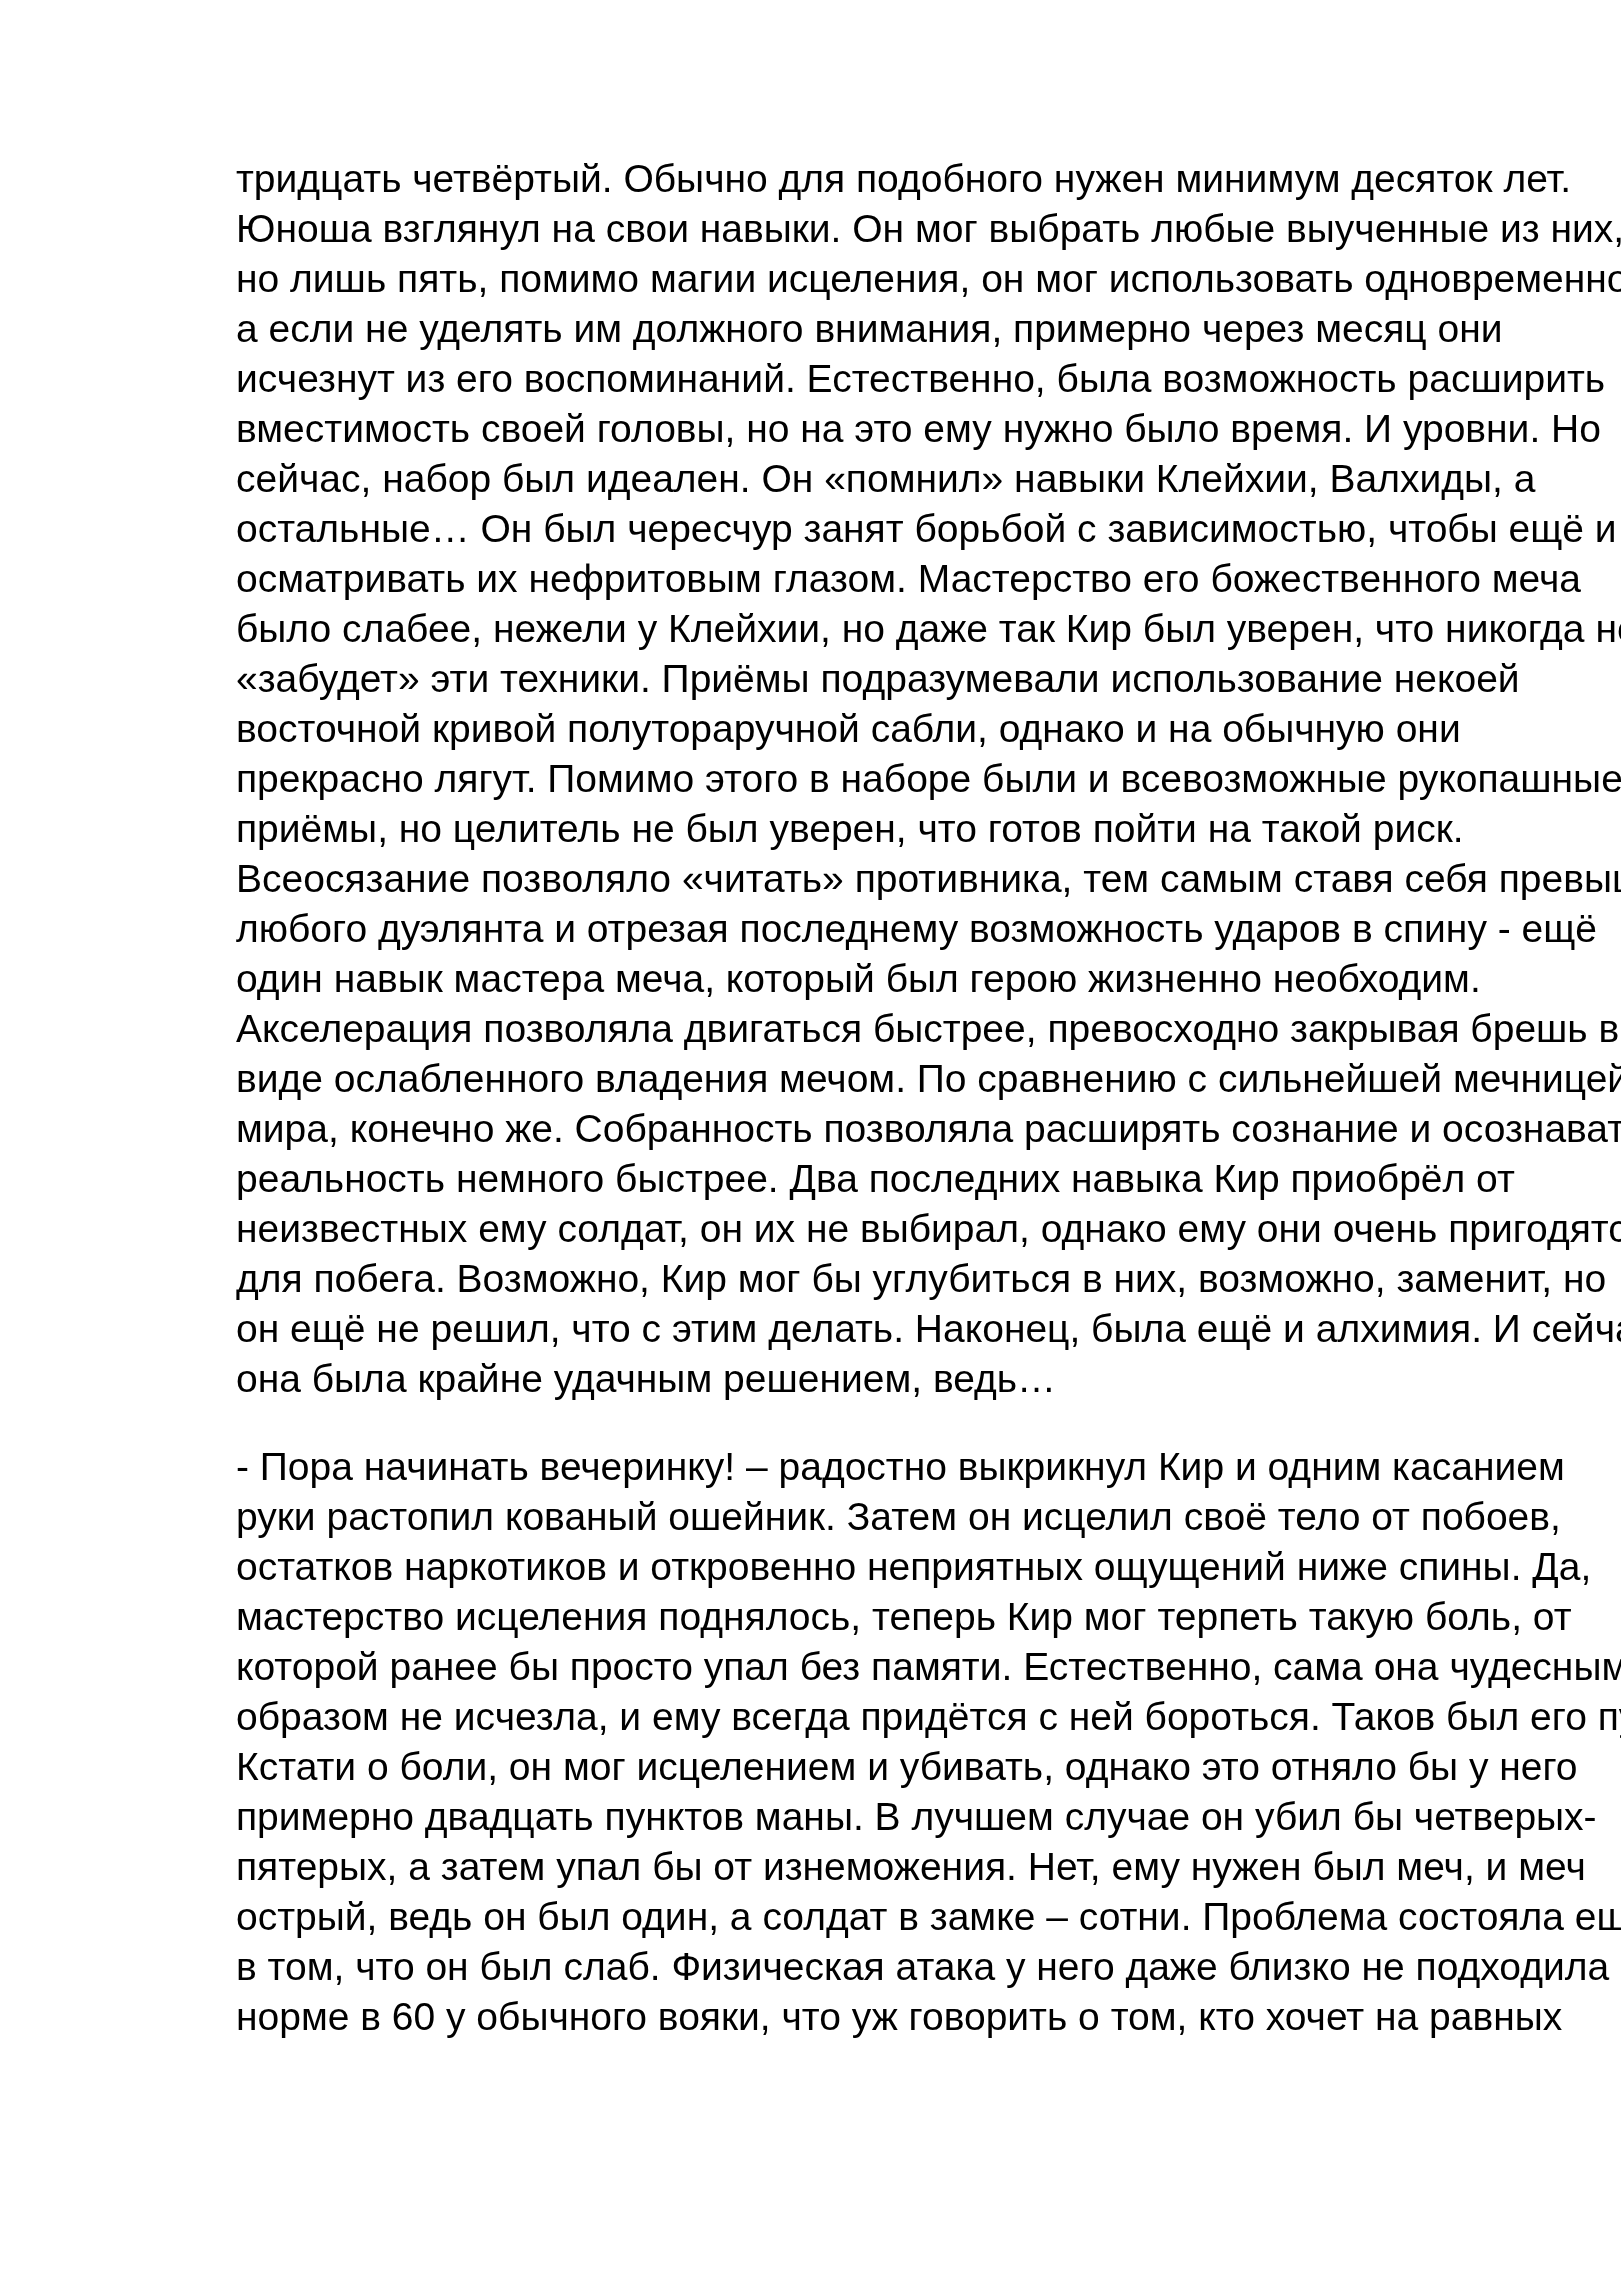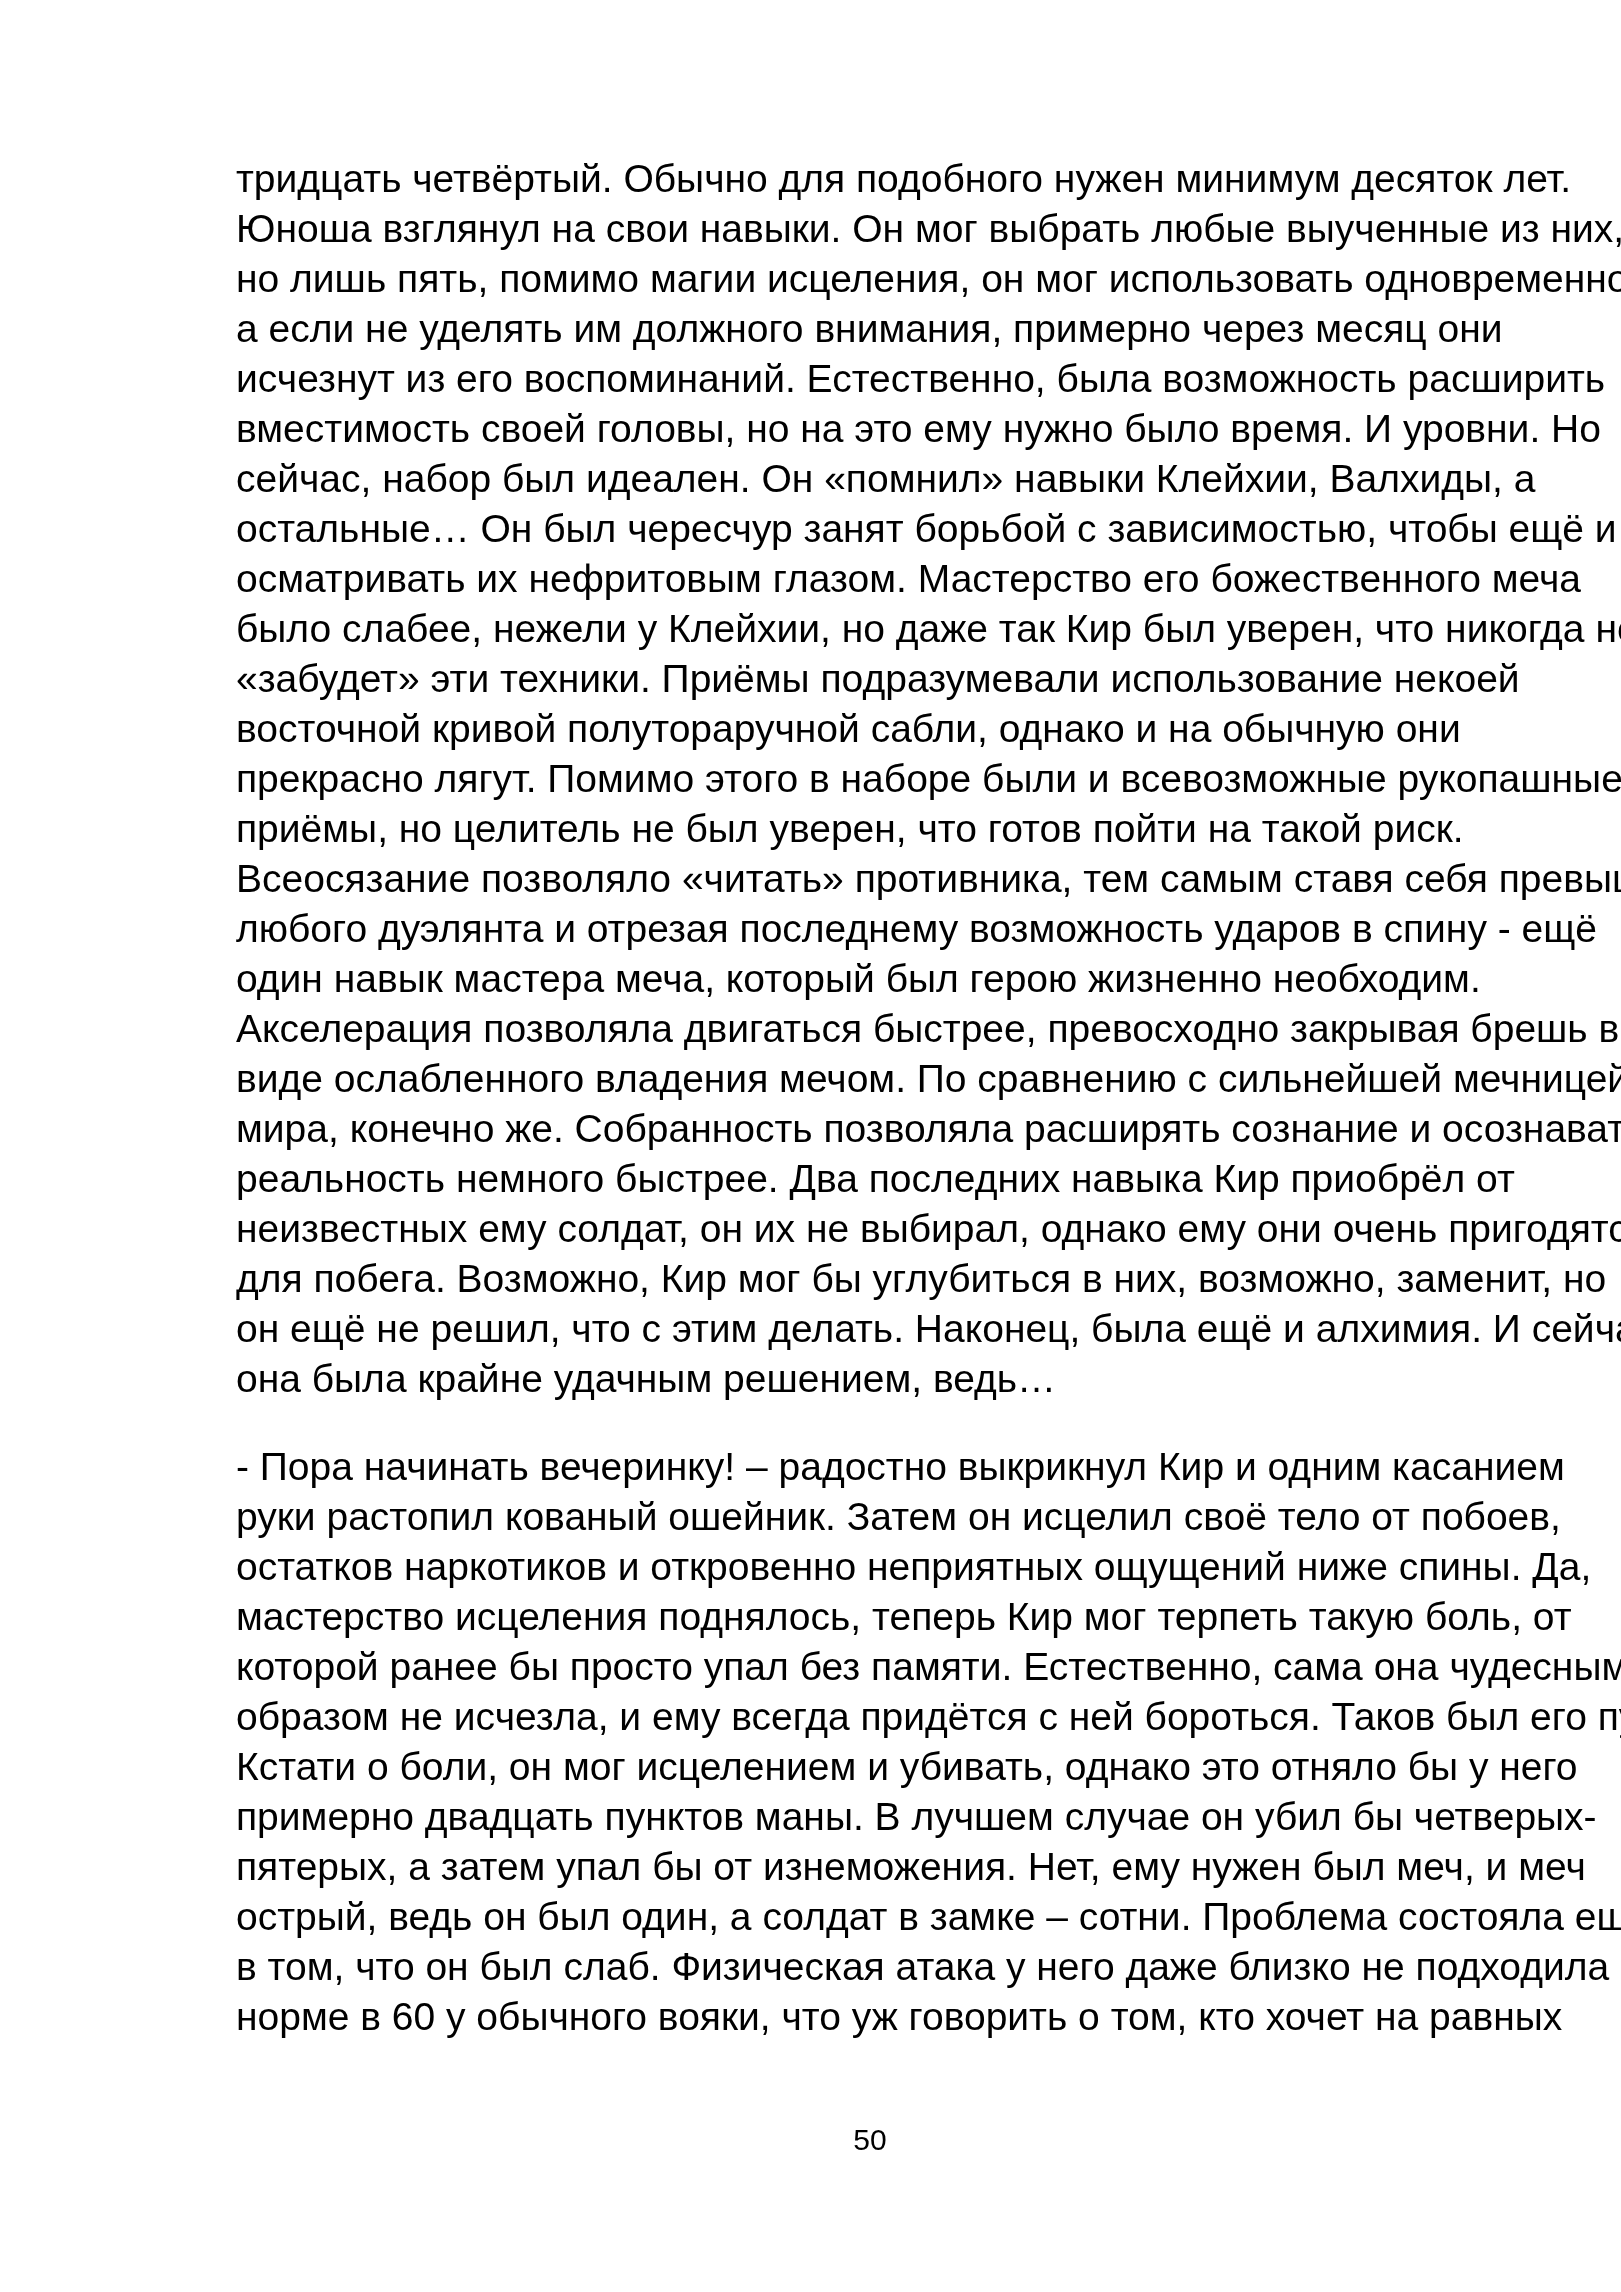--- a/index.html
+++ b/index.html
@@ -83,17 +83,14 @@
 мастерство исцеления поднялось, теперь Кир мог терпеть такую боль, от
 которой ранее бы просто упал без памяти. Естественно, сама она чудесным
 образом не исчезла, и ему всегда придётся с ней бороться. Таков был его путь.
 Кстати о боли, он мог исцелением и убивать, однако это отняло бы у него
 примерно двадцать пунктов маны. В лучшем случае он убил бы четверых-
 пятерых, а затем упал бы от изнеможения. Нет, ему нужен был меч, и меч
 острый, ведь он был один, а солдат в замке – сотни. Проблема состояла ещё и
 в том, что он был слаб. Физическая атака у него даже близко не подходила к
 норме в 60 у обычного вояки, что уж говорить о том, кто хочет на равных</p>
   </div>
-  <div class="page-footer">
-    <span class="page-number">50</span>
-  </div>
 </div>
 
 
 </body></html>

